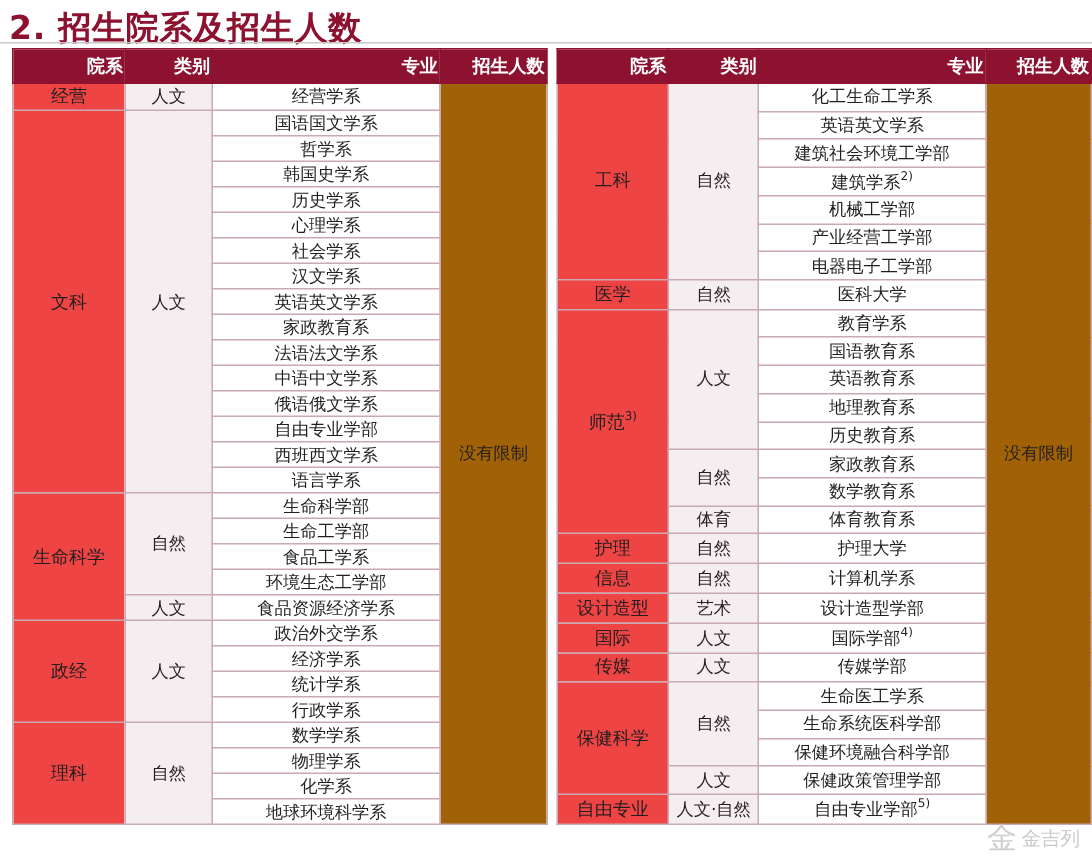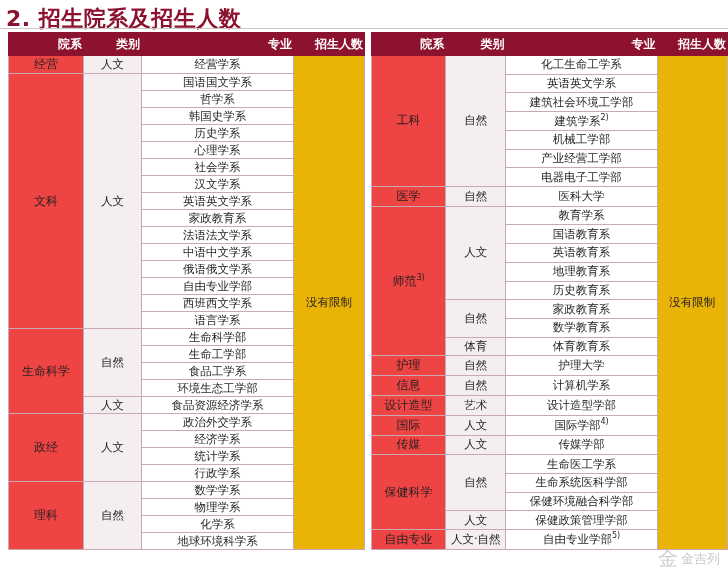--- a/index.html
+++ b/index.html
@@ -41,21 +41,21 @@
     text-align:center;
     vertical-align:middle;
     height:16px;
     font-size:11.5px;
     padding:0 2px;
     background:#ffffff;
     white-space:nowrap;
   }
   td.dept{background:#ef4444;font-size:12px;}
   td.cat{background:#f5eef0;}
-  td.quota{background:#eab308;}
+  td.quota{background:#a16207;}
   .w-dept{width:72px;}
   .w-cat{width:56px;}
   .w-major{width:152px;}
   .w-quota{width:68px;}
   .sup{font-size:8px;vertical-align:super;}
   .watermark{
     position:absolute;right:8px;bottom:4px;
     color:#c9c9c9;font-size:13px;
     display:flex;align-items:center;gap:3px;
   }

